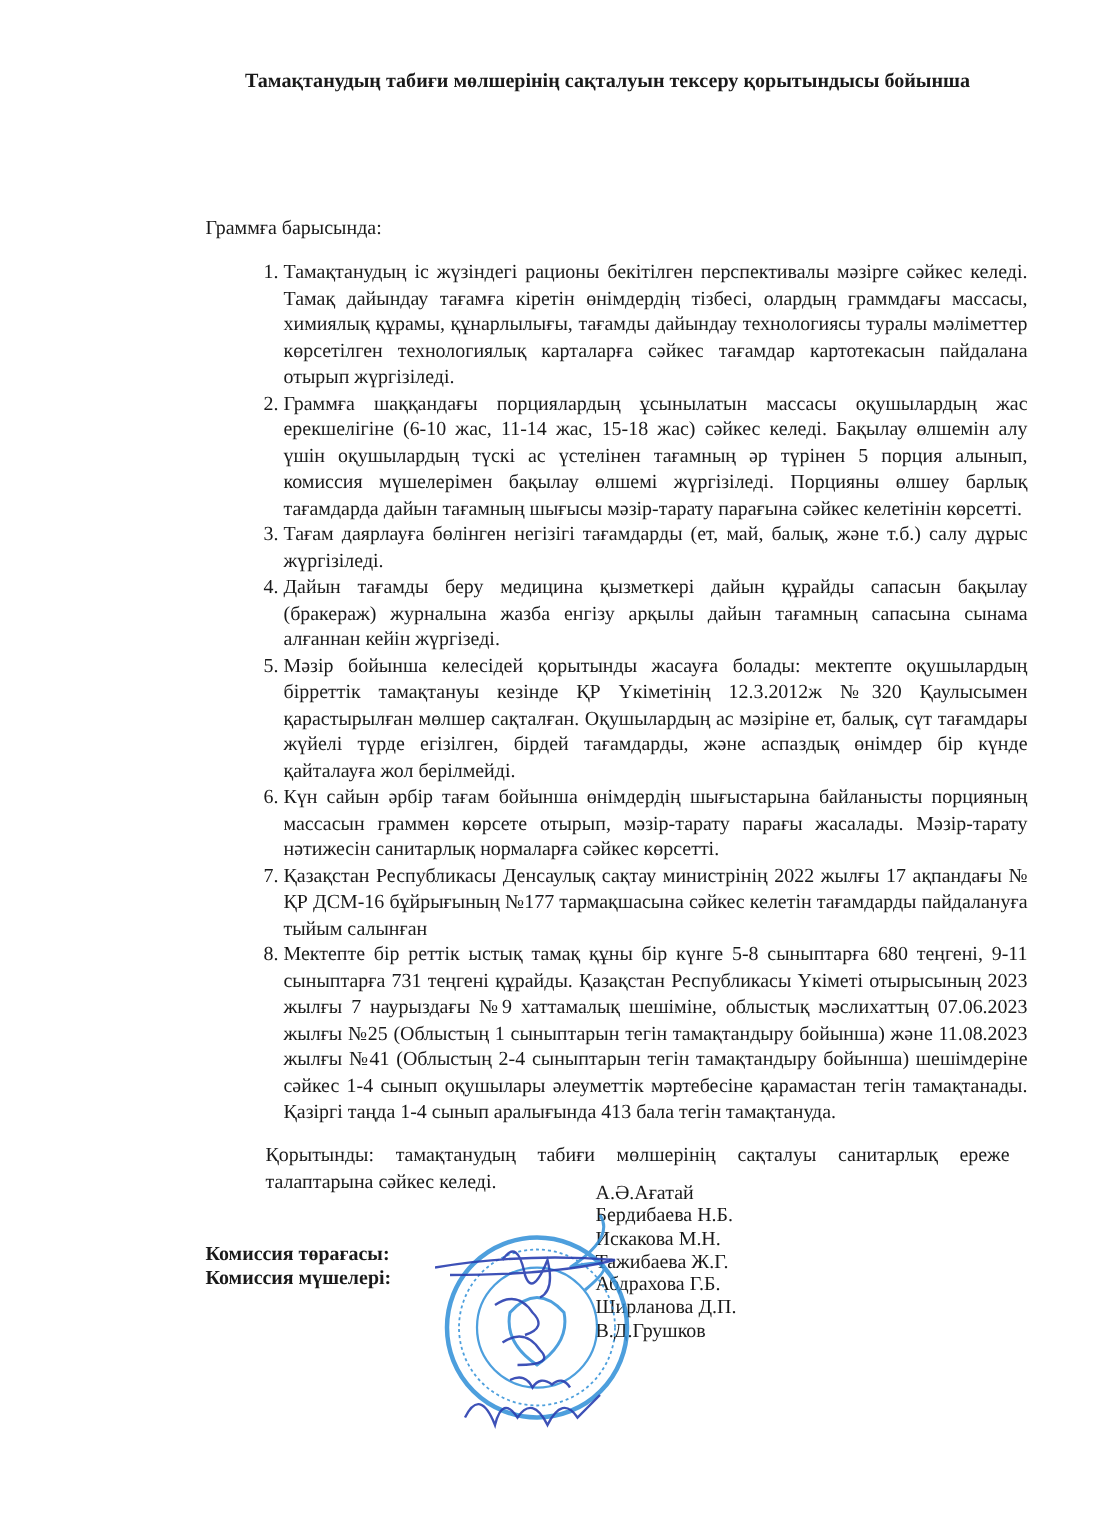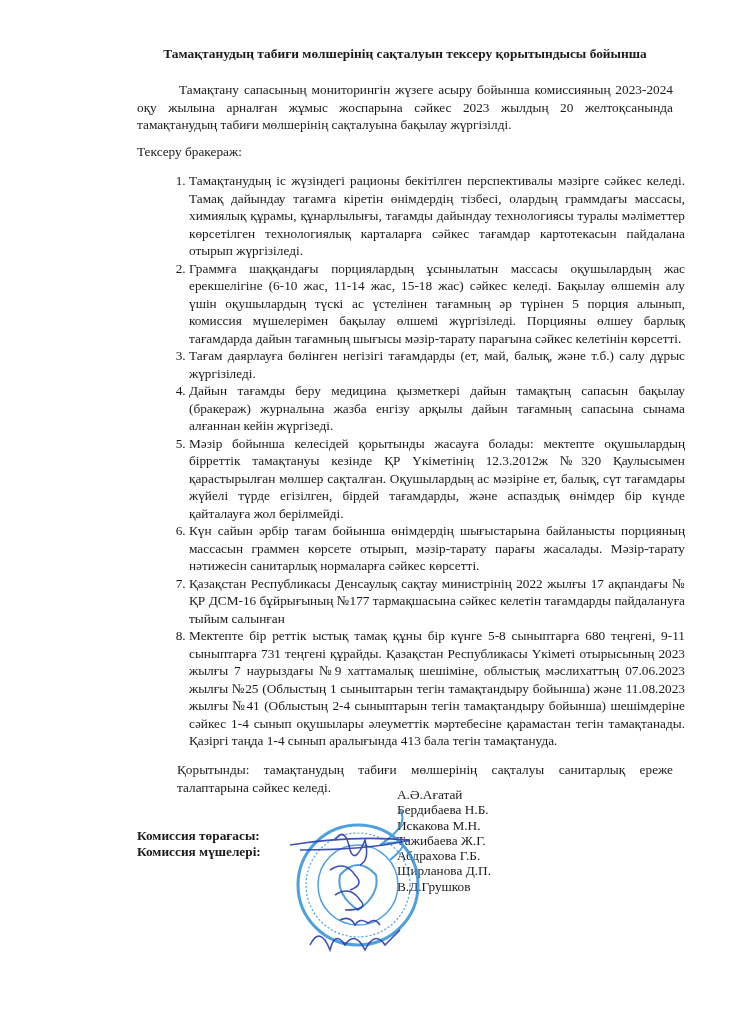--- a/index.html
+++ b/index.html
@@ -22,28 +22,27 @@
     .sig-row { position: absolute; left: 137px; font-size: 13.3px; line-height: 15.5px; font-weight: bold; }
     .names { position: absolute; left: 397px; top: 787px; font-size: 13.3px; line-height: 15.3px; }
     .names div { white-space: nowrap; }
     .stamp { position: absolute; left: 290px; top: 805px; width: 150px; height: 160px; pointer-events: none; }
   </style>
 </head>
 <body>
 
 <div class="page">
   <div class="title">Тамақтанудың табиғи мөлшерінің сақталуын тексеру қорытындысы бойынша</div>
-  <div class="intro">Тамақтану сапасының мониторингін жүзеге асыру бойынша комиссияның 2023-2024 оқу жылына арналған жұмыс жоспарына сәйкес 2023 жылдың 20 желтоқсанында тамақтанудың табиғи мөлшерінің сақталуына бақылау жүргізілді.</div>
-  <div class="check-label">Тексеру бракераж:</div>
+  <div class="check-label">Граммға барысында:</div>
 
   <ol class="items">
     <li>Тамақтанудың іс жүзіндегі рационы бекітілген перспективалы мәзірге сәйкес келеді. Тамақ дайындау тағамға кіретін өнімдердің тізбесі, олардың граммдағы массасы, химиялық құрамы, құнарлылығы, тағамды дайындау технологиясы туралы мәліметтер көрсетілген технологиялық карталарға сәйкес тағамдар картотекасын пайдалана отырып жүргізіледі.</li>
     <li>Граммға шаққандағы порциялардың ұсынылатын массасы оқушылардың жас ерекшелігіне (6-10 жас, 11-14 жас, 15-18 жас) сәйкес келеді. Бақылау өлшемін алу үшін оқушылардың түскі ас үстелінен тағамның әр түрінен 5 порция алынып, комиссия мүшелерімен бақылау өлшемі жүргізіледі. Порцияны өлшеу барлық тағамдарда дайын тағамның шығысы мәзір-тарату парағына сәйкес келетінін көрсетті.</li>
     <li>Тағам даярлауға бөлінген негізігі тағамдарды (ет, май, балық, және т.б.) салу дұрыс жүргізіледі.</li>
-    <li>Дайын тағамды беру медицина қызметкері дайын тамақтың сапасын бақылау (бракераж) журналына жазба енгізу арқылы дайын тағамның сапасына сынама алғаннан кейін жүргізеді.</li>
+    <li>Дайын тағамды беру медицина қызметкері дайын құрайды сапасын бақылау (бракераж) журналына жазба енгізу арқылы дайын тағамның сапасына сынама алғаннан кейін жүргізеді.</li>
     <li>Мәзір бойынша келесідей қорытынды жасауға болады: мектепте оқушылардың бірреттік тамақтануы кезінде ҚР Үкіметінің 12.3.2012ж №320 Қаулысымен қарастырылған мөлшер сақталған. Оқушылардың ас мәзіріне ет, балық, сүт тағамдары жүйелі түрде егізілген, бірдей тағамдарды, және аспаздық өнімдер бір күнде қайталауға жол берілмейді.</li>
     <li>Күн сайын әрбір тағам бойынша өнімдердің шығыстарына байланысты порцияның массасын граммен көрсете отырып, мәзір-тарату парағы жасалады. Мәзір-тарату нәтижесін санитарлық нормаларға сәйкес көрсетті.</li>
     <li>Қазақстан Республикасы Денсаулық сақтау министрінің 2022 жылғы 17 ақпандағы № ҚР ДСМ-16 бұйрығының №177 тармақшасына сәйкес  келетін тағамдарды пайдалануға тыйым салынған</li>
     <li>Мектепте бір реттік ыстық тамақ құны бір күнге 5-8 сыныптарға 680 теңгені, 9-11 сыныптарға 731 теңгені құрайды. Қазақстан Республикасы Үкіметі отырысының 2023 жылғы 7 наурыздағы №9 хаттамалық шешіміне, облыстық мәслихаттың 07.06.2023 жылғы №25 (Облыстың 1 сыныптарын тегін тамақтандыру бойынша) және 11.08.2023 жылғы №41 (Облыстың 2-4 сыныптарын тегін тамақтандыру бойынша) шешімдеріне сәйкес 1-4 сынып оқушылары әлеуметтік мәртебесіне қарамастан тегін тамақтанады. Қазіргі таңда 1-4 сынып аралығында 413 бала тегін тамақтануда.</li>
   </ol>
 
   <div class="conclusion">Қорытынды: тамақтанудың табиғи мөлшерінің сақталуы санитарлық ереже талаптарына сәйкес келеді.</div>
 
   <div class="sig-row" style="top:828px;">Комиссия төрағасы:</div>
   <div class="sig-row" style="top:844px;">Комиссия мүшелері:</div>

